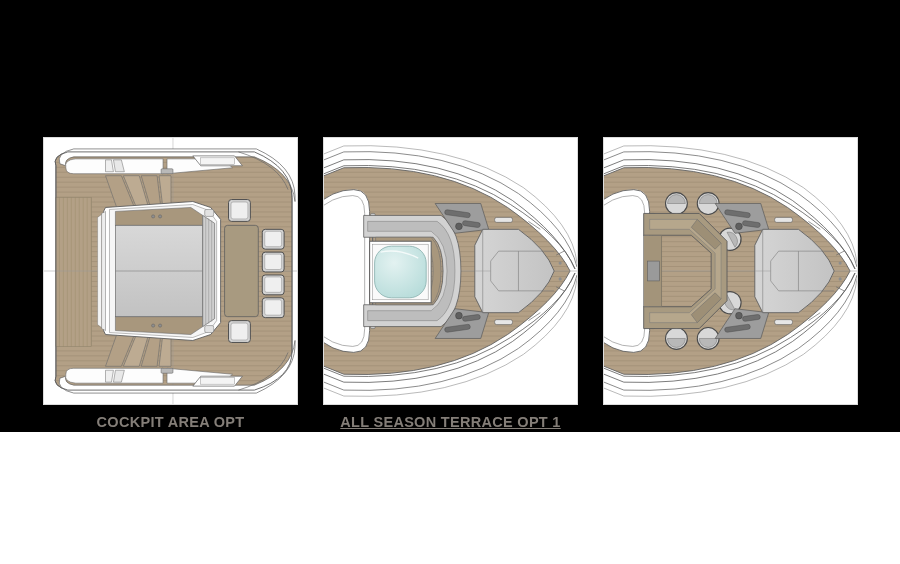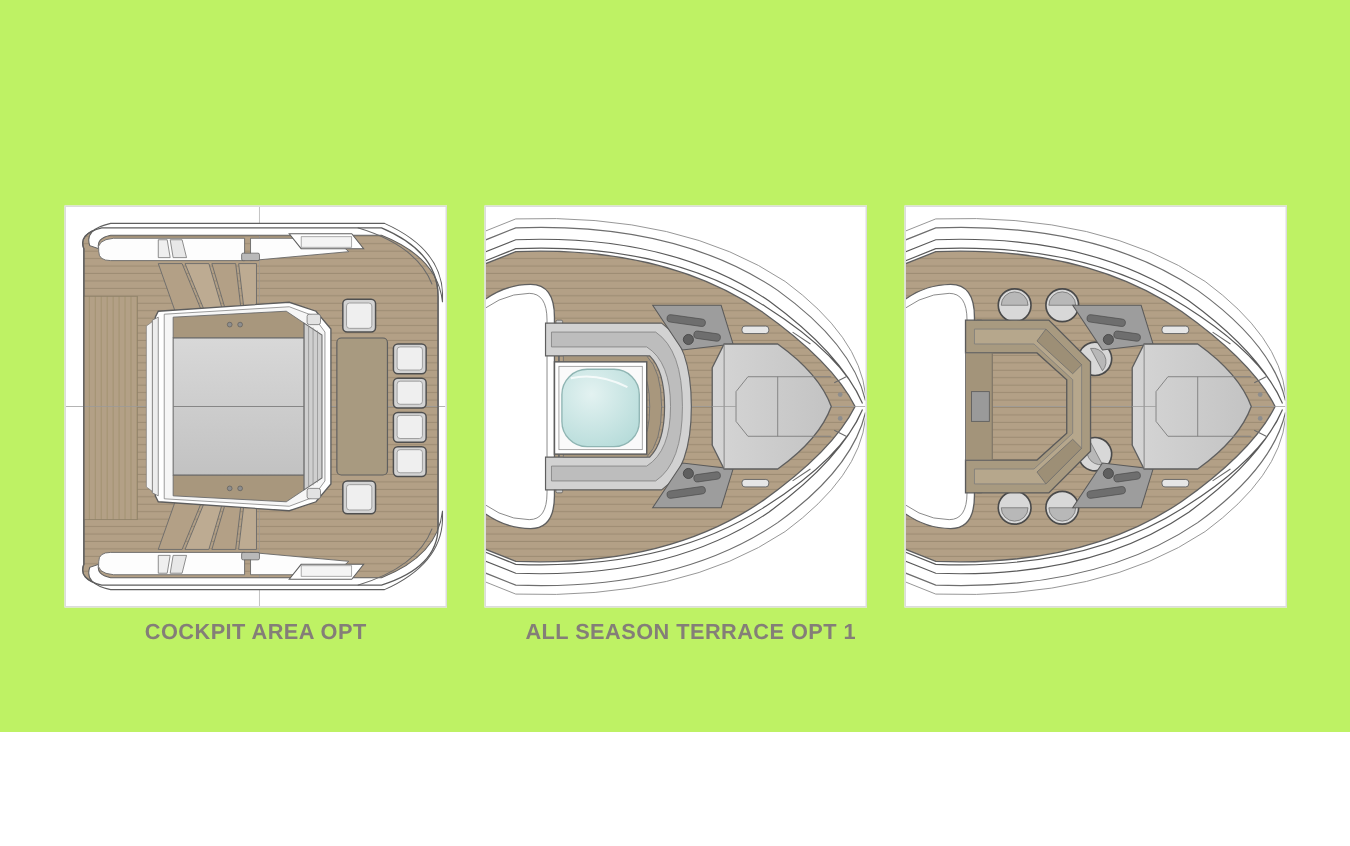--- a/index.html
+++ b/index.html
@@ -1,32 +1,32 @@
 <!DOCTYPE html>
 <html><head>
 <meta charset="utf-8">
 <style>
   html,body{margin:0;padding:0;background:#ffffff;}
   body{width:900px;height:564px;overflow:hidden;font-family:"Liberation Sans",sans-serif;}
-  .stage{position:relative;width:900px;height:488px;background:#bef264;}
+  .stage{position:relative;width:900px;height:432px;background:#000000;}
 
   .panels{position:absolute;left:0;top:0;width:900px;height:564px;}
 
   .panel{position:absolute;top:137px;height:268px;border:1px solid #dcdcdc;background:#ffffff;box-sizing:border-box;overflow:hidden;}
   #panel-1{left:43px;width:255px;}
   #panel-2{left:323px;width:255px;}
   #panel-3{left:603px;width:255px;}
 
   .panel svg{display:block;width:100%;height:100%;}
 
   .caption{position:absolute;top:412px;height:20px;line-height:20px;
            text-align:center;font-weight:bold;font-size:14.5px;letter-spacing:.3px;
            color:#847e78;font-family:"Liberation Sans",sans-serif;white-space:nowrap;}
   #caption-1{left:43px;width:255px;}
-  #caption-2{left:333px;width:255px;}
+  #caption-2{left:323px;width:255px;text-decoration:underline;}
   #caption-3{left:603px;width:255px;}
 </style>
 </head>
 <body>
 
 <div class="stage">
 
   <div class="panels">
 
     <div class="panel" id="panel-1">

